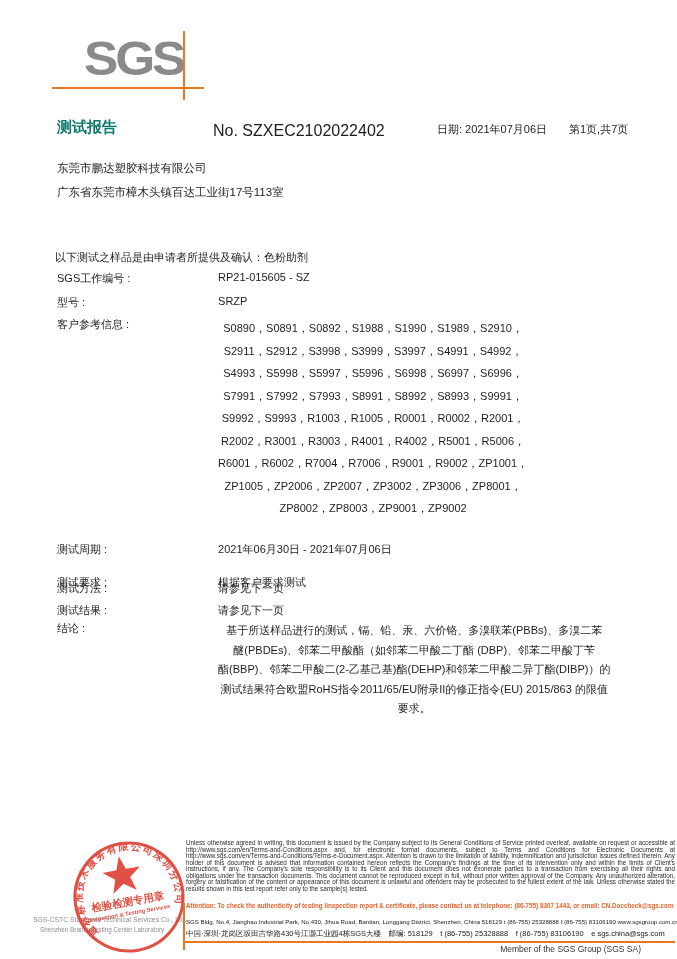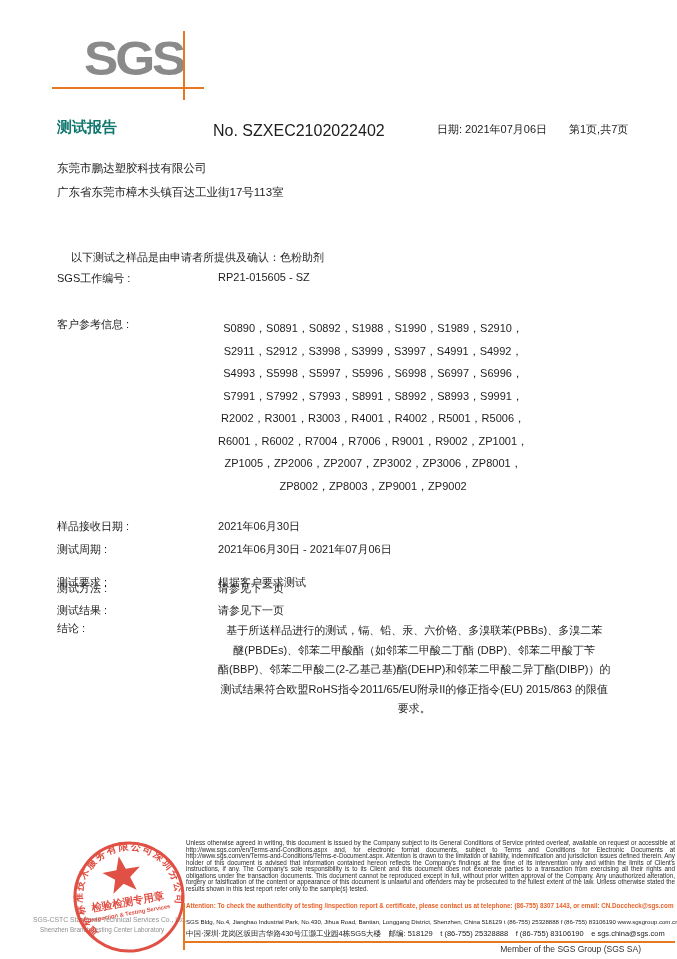--- a/index.html
+++ b/index.html
@@ -12,21 +12,21 @@
   .rule-h{left:52px;top:87px;width:152px;height:2px;background:#e87722;}
   .rule-v{left:183px;top:31px;width:2px;height:69px;background:#e87722;}
   
   .title{left:57px;top:118px;font-size:15px;font-weight:700;color:#0f766e;}
   .hno{left:213px;top:122px;font-size:16px;}
   .hdate{left:437px;top:122px;font-size:11px;}
   .hpage{left:553px;top:122px;font-size:11px;margin-left:16px;}
   
   .app-name{left:57px;top:161px;font-size:11.5px;}
   .app-addr{left:57px;top:185px;font-size:11.5px;}
-  .intro{left:71px;top:250px;font-size:11px;}
+  .intro{left:55px;top:250px;font-size:11px;}
   
   .frow{left:57px;font-size:11px;white-space:nowrap;}
   .flabel{display:inline-block;width:158px;vertical-align:top;}
   .fvalue{display:inline-block;vertical-align:top;text-align:center;}
   .top-jobno{top:271px;} .top-model{top:295px;} .top-ref{top:317px;}
   .top-recv{top:519px;} .top-period{top:542px;} .top-req{top:564px;margin-top:11px;}
   .top-method{top:581px;} .top-result{top:603px;} .top-concl{top:621px;}
   .mlines div{line-height:22.5px;}
   .clines div{line-height:19.6px;white-space:nowrap;}
   
@@ -59,36 +59,37 @@
 
   <div class="abs app-name">东莞市鹏达塑胶科技有限公司</div>
   <div class="abs app-addr">广东省东莞市樟木头镇百达工业街17号113室</div>
 
   <div class="abs intro">以下测试之样品是由申请者所提供及确认：色粉助剂</div>
 
   <div class="abs frow top-jobno">
     <span class="flabel">SGS工作编号 :</span>
     <span class="fvalue">RP21-015605 - SZ</span>
   </div>
+  <div class="abs frow top-model">
+    <span class="flabel">型号 :</span>
+    <span class="fvalue">SRZP</span>
+  </div>
   <div class="abs frow top-ref">
     <span class="flabel">客户参考信息 :</span>
     <span class="fvalue mlines">
       <div>S0890，S0891，S0892，S1988，S1990，S1989，S2910，</div>
       <div>S2911，S2912，S3998，S3999，S3997，S4991，S4992，</div>
       <div>S4993，S5998，S5997，S5996，S6998，S6997，S6996，</div>
       <div>S7991，S7992，S7993，S8991，S8992，S8993，S9991，</div>
+      <div>S9992，S9993，R1003，R1005，R0001，R0002，R2001，</div>
       <div>R2002，R3001，R3003，R4001，R4002，R5001，R5006，</div>
       <div>R6001，R6002，R7004，R7006，R9001，R9002，ZP1001，</div>
       <div>ZP1005，ZP2006，ZP2007，ZP3002，ZP3006，ZP8001，</div>
       <div>ZP8002，ZP8003，ZP9001，ZP9002</div>
     </span>
-  </div>
-  <div class="abs frow top-recv">
-    <span class="flabel">样品接收日期 :</span>
-    <span class="fvalue">2021年06月30日</span>
   </div>
   <div class="abs frow top-period">
     <span class="flabel">测试周期 :</span>
     <span class="fvalue">2021年06月30日 - 2021年07月06日</span>
   </div>
   <div class="abs frow top-req">
     <span class="flabel">测试要求 :</span>
     <span class="fvalue">根据客户要求测试</span>
   </div>
   <div class="abs frow top-method">

